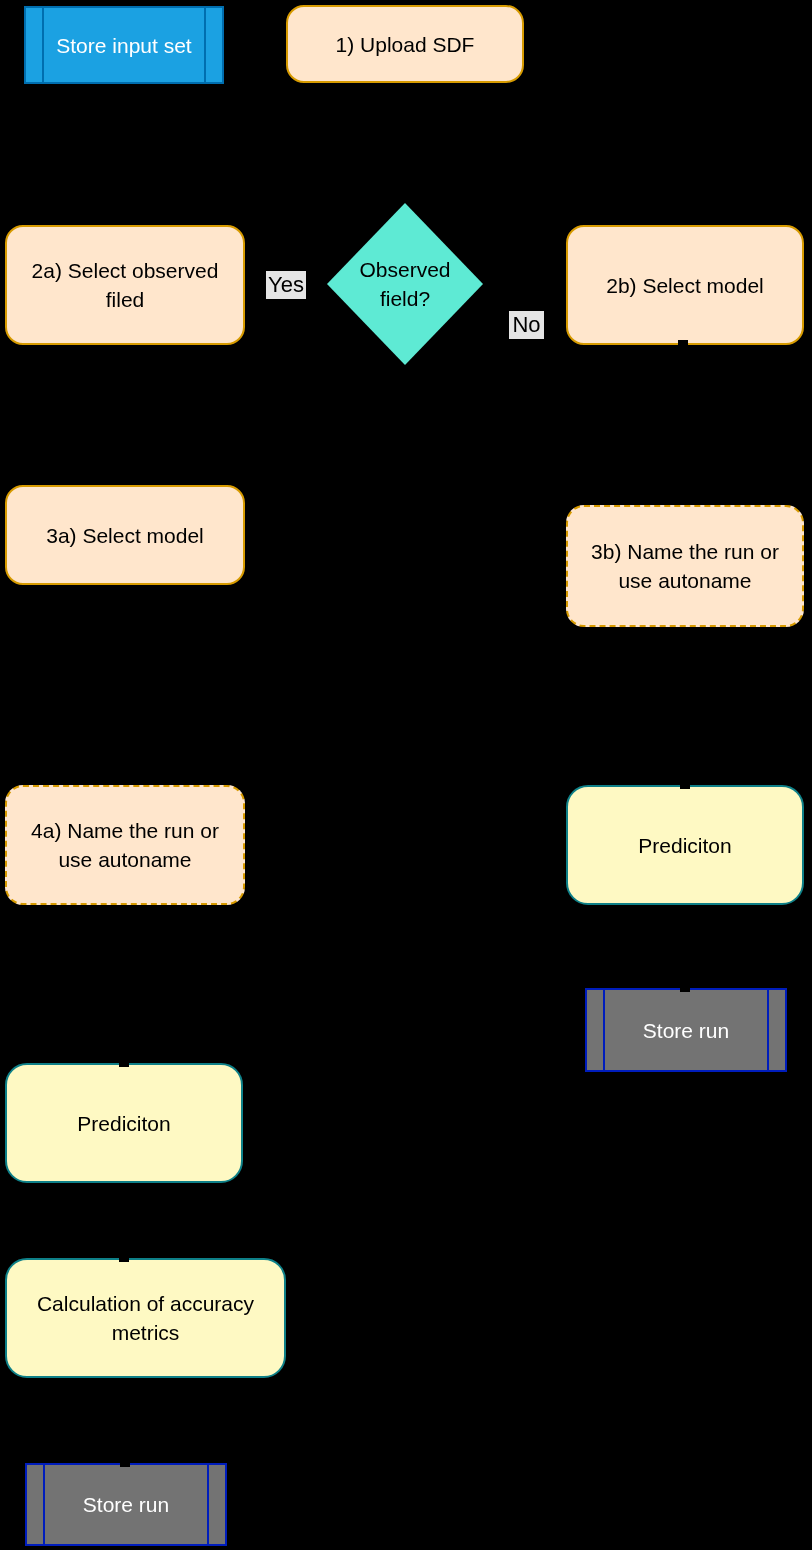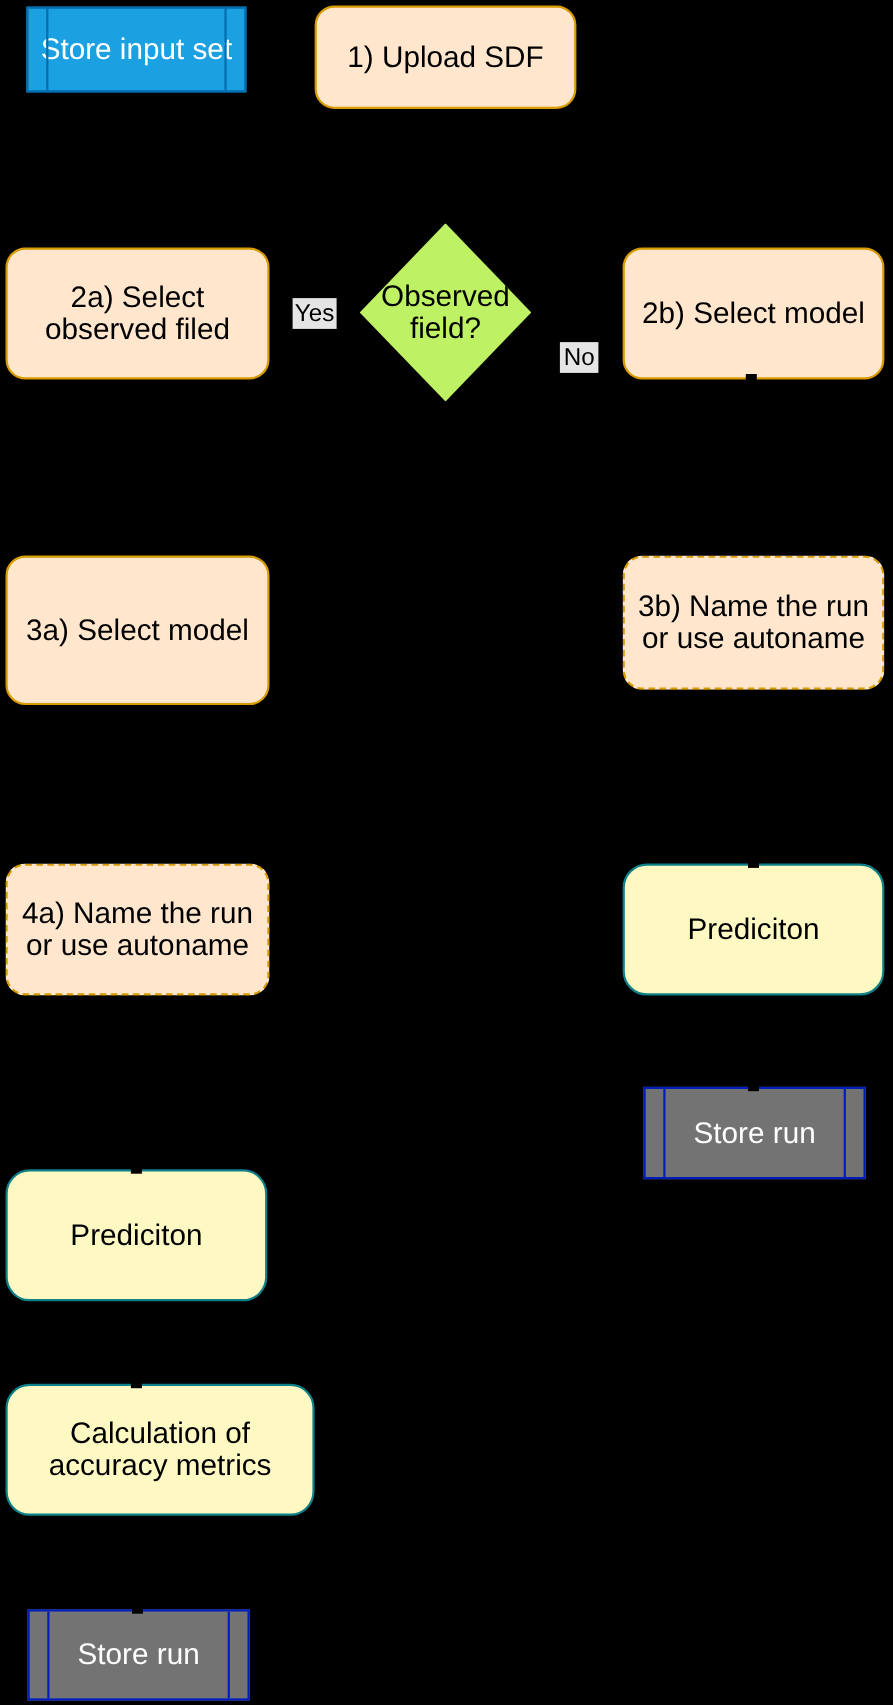--- a/index.html
+++ b/index.html
@@ -2,61 +2,61 @@
 <html><head>
 <meta charset="utf-8">
 <style>
   html,body{margin:0;padding:0;background:#000;}
   .canvas{
     position:relative;width:812px;height:1550px;background:#000000;
     font-family:"Liberation Sans","DejaVu Sans",sans-serif;overflow:hidden;
   }
   .node{
     position:absolute;display:flex;align-items:center;justify-content:center;
-    text-align:center;box-sizing:border-box;font-size:27px;line-height:29px;color:#000;
+    text-align:center;box-sizing:border-box;font-size:21px;line-height:29px;color:#000;
   }
   
   .step{background:#FFE6CC;border:2px solid #D79B00;border-radius:18px;}
   .step.dashed{border-style:dashed;}
   
   .result{background:#fef9c3;border:2px solid #0E8088;border-radius:22px;}
   
   .pp{border-style:solid;border-width:2px;color:#FFFFFF;}
   .pp-light{background:#1BA1E2;border-color:#006EAF;}
   .pp-store{background:#737373;border-color:#001DBC;}
   .pp .bar{position:absolute;top:0;bottom:0;width:2px;}
   .pp-light .bar{background:#006EAF;}
   .pp-store .bar{background:#001DBC;}
   .pp .bar.l{left:16px;}
   .pp .bar.r{right:16px;}
   
   .diamond{
-    background:#bef264;
+    background:#5eead4;
     clip-path:polygon(50% 0,100% 50%,50% 100%,0 50%);
     border:none;
   }
   .diamond .lbl{display:inline-block;width:120px;}
   
   .edge-label{
     position:absolute;background:#e5e5e5;color:#000;font-size:22px;line-height:28px;
     padding:0 2px;display:flex;align-items:center;justify-content:center;
   }
   .lbl{display:inline-block;padding:0 10px;}
   
   .notch{position:absolute;width:10px;height:6px;background:#000;}
 
   
   .pos-store-input{left:24px;top:6px;width:200px;height:78px;}
-  .pos-upload{left:286px;top:5px;width:238px;height:94px;}
+  .pos-upload{left:286px;top:5px;width:238px;height:78px;}
   .pos-decision{left:327px;top:203px;width:156px;height:162px;}
   .pos-yes{left:266px;top:271px;min-width:36px;height:28px;}
   .pos-no{left:509px;top:271px;min-width:31px;height:28px;margin-top:40px;}
   .pos-2a{left:5px;top:225px;width:240px;height:120px;}
   .pos-2b{left:566px;top:225px;width:238px;height:120px;}
-  .pos-3a{left:5px;top:505px;width:240px;height:136px;}
+  .pos-3a{left:5px;top:485px;width:240px;height:100px;}
   .pos-3b{left:566px;top:505px;width:238px;height:122px;}
   .pos-4a{left:5px;top:785px;width:240px;height:120px;}
   .pos-pred-b{left:566px;top:785px;width:238px;height:120px;}
   .pos-store-b{left:585px;top:988px;width:202px;height:84px;}
   .pos-pred-a{left:5px;top:1063px;width:238px;height:120px;}
   .pos-calc{left:5px;top:1258px;width:281px;height:120px;}
   .pos-store-a{left:25px;top:1463px;width:202px;height:83px;}
 </style>
 </head>
 <body>

